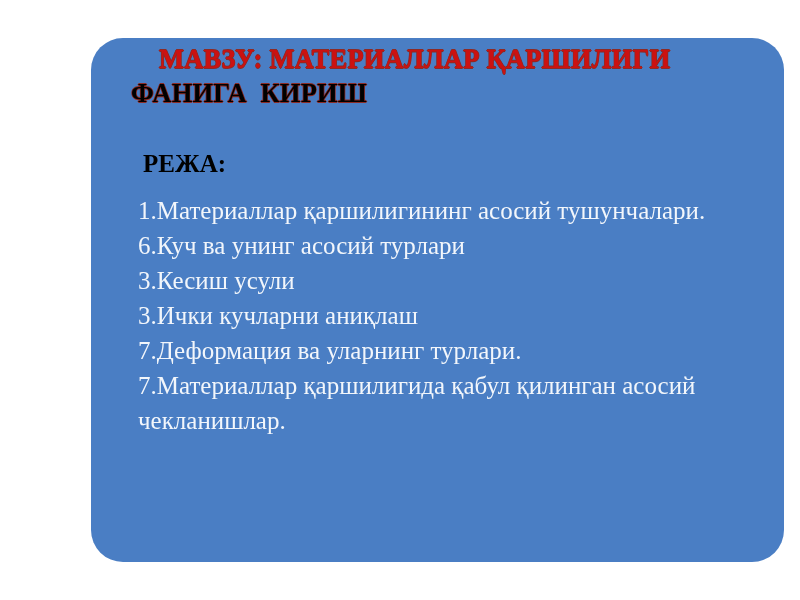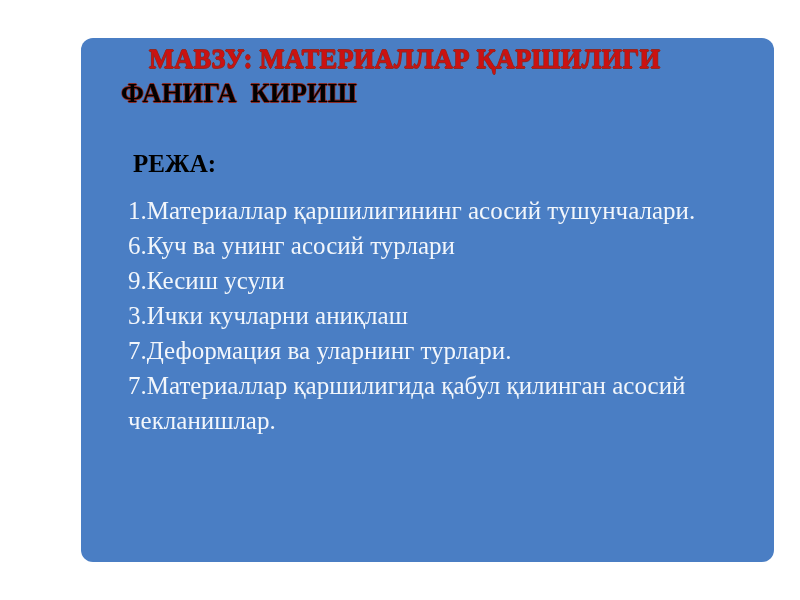--- a/index.html
+++ b/index.html
@@ -18,26 +18,26 @@
   #slide {
     position: relative;
     width: 800px;
     height: 600px;
     background: #ffffff;
   }
 
   
   #panel {
     position: absolute;
-    left: 81px;
+    left: 91px;
     top: 38px;
     width: 693px;
     height: 524px;
     background: #4a7ec4;
-    border-radius: 12px;
+    border-radius: 32px;
     box-sizing: border-box;
   }
 
   
   #title-block {
     position: absolute;
     left: 0;
     top: 4px;
     width: 693px;
     padding: 0 8px 0 34px;
@@ -106,21 +106,21 @@
       <div class="title-line second" style="color: #000000;">ФАНИГА  КИРИШ</div>
     </div>
 
     <div id="body-block">
 
       <div id="plan-label" style="color: rgb(0, 0, 0); margin-left: 17px;">РЕЖА:</div>
 
       <ol id="plan-list">
         <li style="color: rgb(242, 246, 251);">1.Материаллар қаршилигининг асосий тушунчалари.</li>
         <li style="color: rgb(242, 246, 251);">6.Куч ва унинг асосий турлари</li>
-        <li style="color: rgb(242, 246, 251);">9.Кесиш усули</li>
+        <li style="color: rgb(242, 246, 251);">3.Кесиш усули</li>
         <li style="color: rgb(242, 246, 251);">3.Ички кучларни аниқлаш</li>
         <li style="color: rgb(242, 246, 251);">7.Деформация ва уларнинг турлари.</li>
         <li style="color: rgb(242, 246, 251);">7.Материаллар қаршилигида қабул қилинган асосий чекланишлар.</li>
       </ol>
 
     </div>
 
   </div>
 
 </div>

